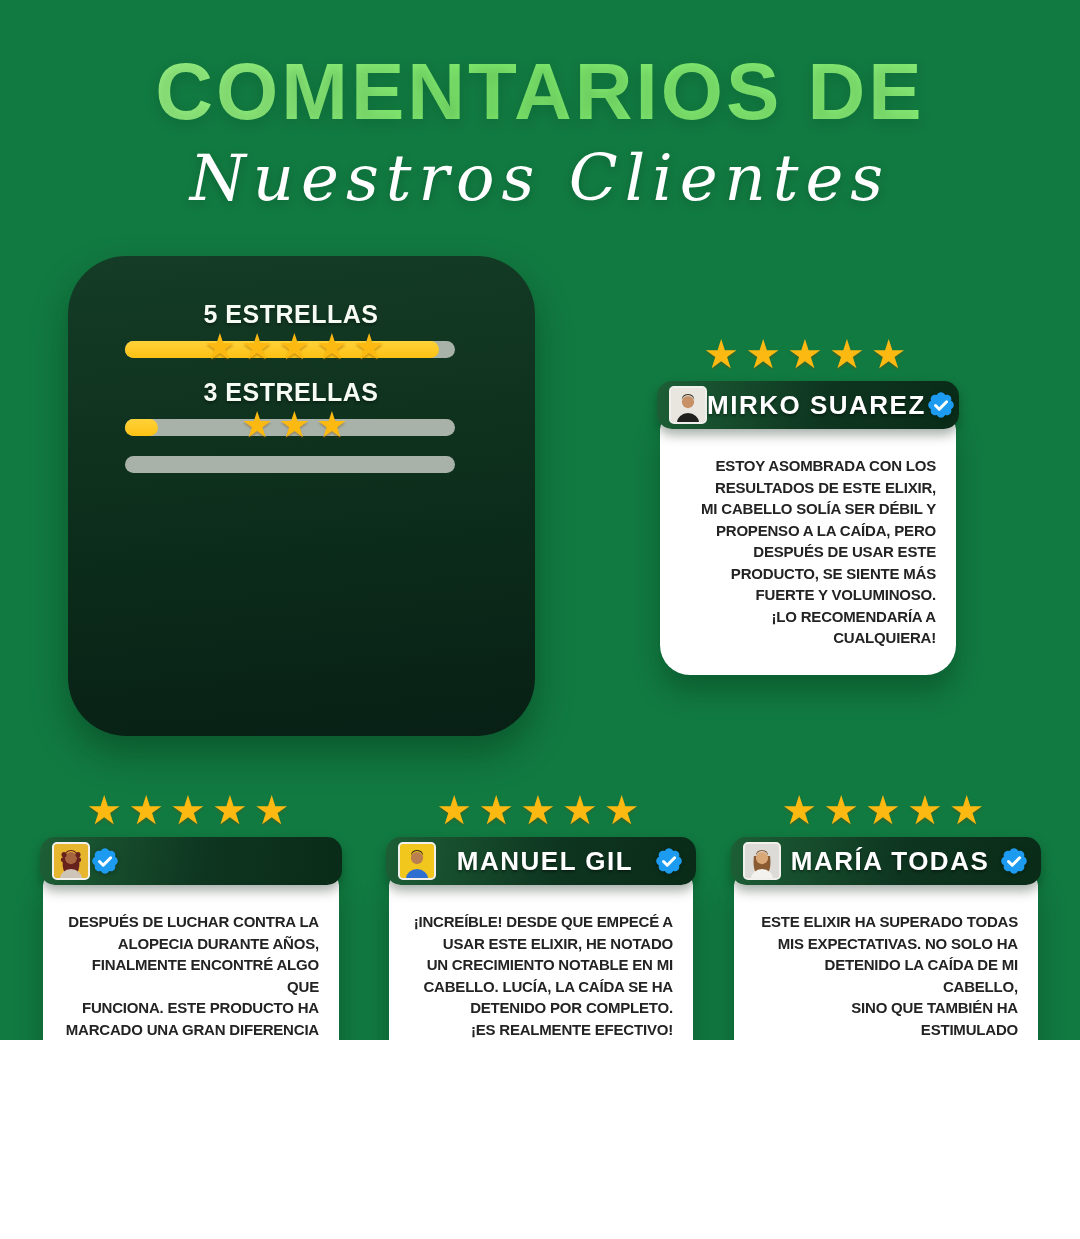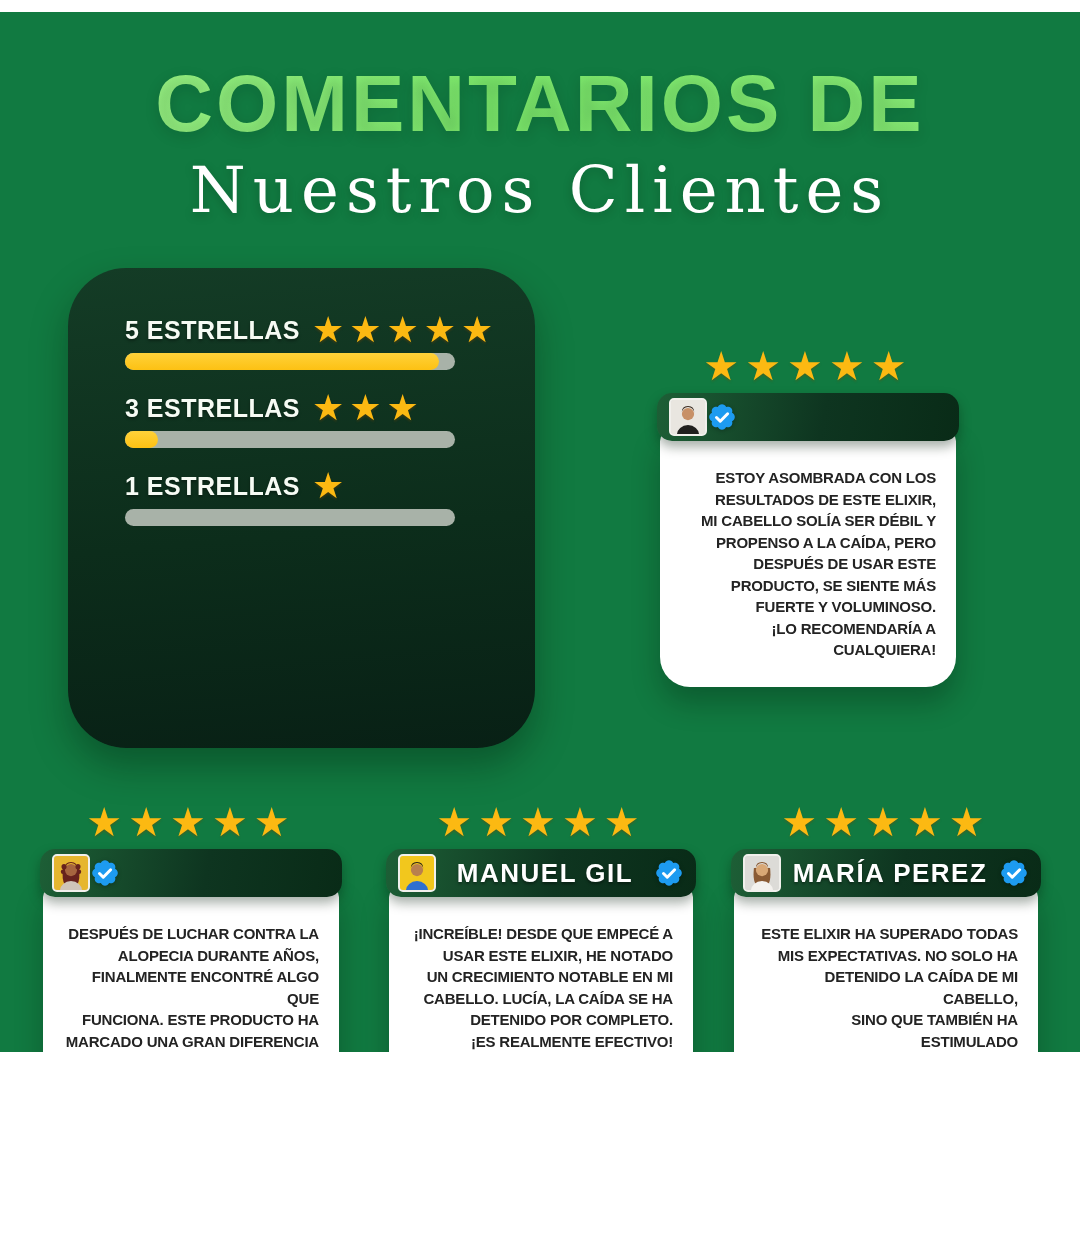--- a/index.html
+++ b/index.html
@@ -9,49 +9,48 @@
   .canvas {
     position:relative; width:1080px; height:1040px; overflow:hidden;
     background:
       radial-gradient(circle at 1% 5%, transparent 118px, rgba(255,255,255,0.045) 120px, transparent 125px),
       radial-gradient(circle at 1% 5%, transparent 170px, rgba(0,0,0,0.06) 172px, transparent 178px),
       radial-gradient(900px 680px at 62% 20%, rgba(68,206,117,0.55), transparent 72%),
       radial-gradient(1100px 900px at 34% 58%, rgba(34,158,82,0.50), transparent 78%),
       linear-gradient(118deg, #07351c 0%, #0f5c30 22%, #1c8f4b 47%, #17854a 63%, #0d6338 85%, #09462а 100%),
       #117a41;
     background-color:#117a41;
-    margin-top:12px;
   }
 
   
   .title-main {
     position:absolute; top:52px; left:0; width:100%;
     text-align:center; font-size:80px; line-height:1; font-weight:bold;
     letter-spacing:3px;
     background:linear-gradient(92deg,#a4f58d 0%, #7dea6c 45%, #8df07a 100%);
     -webkit-background-clip:text; background-clip:text; color:transparent;
     text-shadow:0 4px 14px rgba(0,40,15,0.18);
   }
   .title-script {
     position:absolute; top:140px; left:0; width:100%;
-    text-align:center; font-family:"DejaVu Serif", serif; 
+    text-align:center; font-family:"DejaVu Serif", serif; font-style:italic;
     font-size:64px; line-height:1.2; color:#ffffff; letter-spacing:7px;
     text-shadow:0 3px 10px rgba(0,40,15,0.25);
   }
 
   
   .rating-panel {
     position:absolute; left:68px; top:256px; width:467px; height:480px;
     border-radius:58px;
     background:linear-gradient(175deg,#143c26 0%, var(--panel_dark_green) 55%, #082015 100%);
     box-shadow:0 18px 36px rgba(0,25,10,0.35);
     padding:44px 78px 0 57px;
   }
   .rp-row { margin-bottom:20px; }
-  .rp-line { display:flex; align-items:center; height:36px; margin-bottom:5px; }
+  .rp-line { display:flex; align-items:center; height:36px; margin-bottom:5px;flex-direction:column; }
   .rp-label {
     color:#f6fbf4; font-weight:bold; font-size:25px; letter-spacing:0.5px;
     text-shadow:0 2px 3px rgba(0,0,0,0.35); white-space:nowrap;
   }
   .rp-stars { margin-left:12px; }
   .stars {
     color:var(--star_gold); letter-spacing:5px; white-space:nowrap;
     text-shadow:0 2px 2px rgba(120,70,0,0.35);
   }
   .rp-stars.stars { font-size:36px; line-height:36px; }
@@ -134,42 +133,39 @@
         <span class="rp-label">3 ESTRELLAS</span>
         <span class="rp-stars stars">★★★</span>
       </div>
       <div class="rp-bar">
         <div class="rp-fill" style="width: 10%;"></div>
       </div>
     </div>
 
 
     <div class="rp-row">
-      <div class="rp-line">
-        <span class="rp-label">1 ESTRELLAS</span>
-        <span class="rp-stars stars">★</span>
-      </div>
       <div class="rp-bar">
         <div class="rp-fill" style="width: 0%;"></div>
       </div>
     </div>
 
   </div>
 
   <div class="testimonial t-mirko">
     <div class="card-stars stars">★★★★★</div>
     <div class="card-header">
       <span class="avatar">
           <svg viewBox="0 0 40 40" xmlns="http://www.w3.org/2000/svg">
             <rect width="40" height="40" fill="#e9e6e0"></rect>
             <ellipse cx="20" cy="41" rx="13" ry="11.5" fill="#20201e"></ellipse>
             <circle cx="20" cy="16.5" r="7.2" fill="#c79067"></circle>
             <path d="M12.7 15.5 a7.3 7.3 0 0 1 14.6 0 q0.4 -8.3 -7.3 -8.3 q-7.7 0 -7.3 8.3 z" fill="#3a2b20"></path>
           </svg>
         </span>
+      <span class="card-name">MIRKO SUAREZ</span>
       <span class="badge">
         <svg viewBox="0 0 24 24">
             <path class="seal" d="M22.25 12c0-1.43-.88-2.67-2.19-3.34.46-1.39.2-2.9-.81-3.91s-2.52-1.27-3.91-.81C14.67 2.63 13.43 1.75 12 1.75s-2.67.88-3.33 2.19c-1.4-.46-2.91-.2-3.92.81s-1.26 2.52-.8 3.91c-1.31.67-2.2 1.91-2.2 3.34s.89 2.67 2.2 3.34c-.46 1.39-.21 2.9.8 3.91s2.52 1.26 3.91.81c.67 1.31 1.91 2.19 3.34 2.19s2.67-.88 3.34-2.19c1.39.45 2.9.2 3.91-.81s1.27-2.52.81-3.91c1.31-.67 2.19-1.91 2.19-3.34z"></path>
             <path class="check" d="M7.6 12.4l3 3 5.9-6"></path>
           </svg>
       </span>
     </div>
     <div class="card-body">
       <div class="review-text">ESTOY ASOMBRADA CON LOS
 RESULTADOS DE ESTE ELIXIR,
@@ -249,21 +245,21 @@
     <div class="card-header">
       <span class="avatar">
           <svg viewBox="0 0 40 40" xmlns="http://www.w3.org/2000/svg">
             <rect width="40" height="40" fill="#dcdbd7"></rect>
             <path d="M10.5 14 q-1.5 14 2 19 h15 q3.5 -5 2 -19 z" fill="#8a5a33"></path>
             <ellipse cx="20" cy="41" rx="13" ry="11.5" fill="#f4f2ee"></ellipse>
             <circle cx="20" cy="16.5" r="7.2" fill="#d9a876"></circle>
             <path d="M12.7 15.5 a7.3 7.3 0 0 1 14.6 0 q0.4 -8.3 -7.3 -8.3 q-7.7 0 -7.3 8.3 z" fill="#8a5a33"></path>
           </svg>
         </span>
-      <span class="card-name">MARÍA PEREZ</span>
+      <span class="card-name">MARÍA TODAS</span>
       <span class="badge">
         <svg viewBox="0 0 24 24">
             <path class="seal" d="M22.25 12c0-1.43-.88-2.67-2.19-3.34.46-1.39.2-2.9-.81-3.91s-2.52-1.27-3.91-.81C14.67 2.63 13.43 1.75 12 1.75s-2.67.88-3.33 2.19c-1.4-.46-2.91-.2-3.92.81s-1.26 2.52-.8 3.91c-1.31.67-2.2 1.91-2.2 3.34s.89 2.67 2.2 3.34c-.46 1.39-.21 2.9.8 3.91s2.52 1.26 3.91.81c.67 1.31 1.91 2.19 3.34 2.19s2.67-.88 3.34-2.19c1.39.45 2.9.2 3.91-.81s1.27-2.52.81-3.91c1.31-.67 2.19-1.91 2.19-3.34z"></path>
             <path class="check" d="M7.6 12.4l3 3 5.9-6"></path>
           </svg>
       </span>
     </div>
     <div class="card-body">
       <div class="review-text">ESTE ELIXIR HA SUPERADO TODAS
 MIS EXPECTATIVAS. NO SOLO HA

